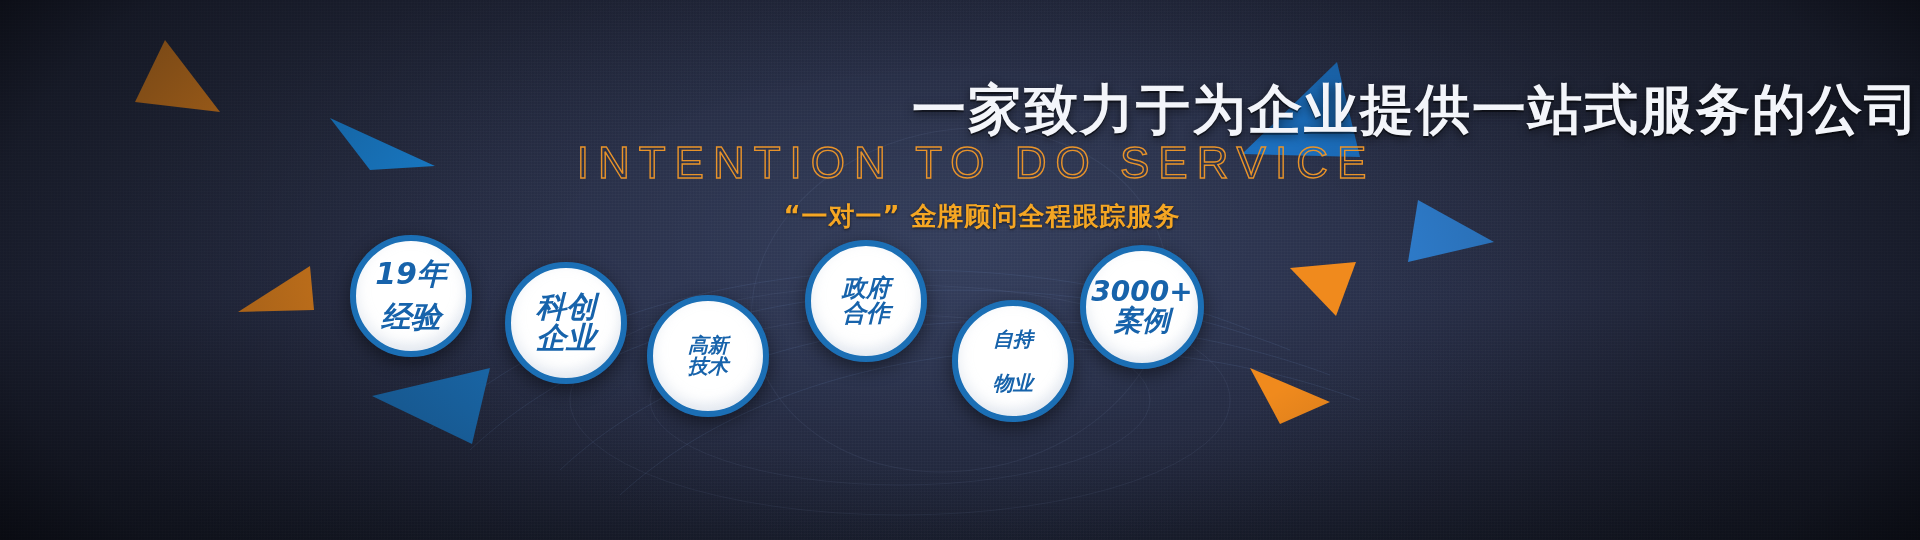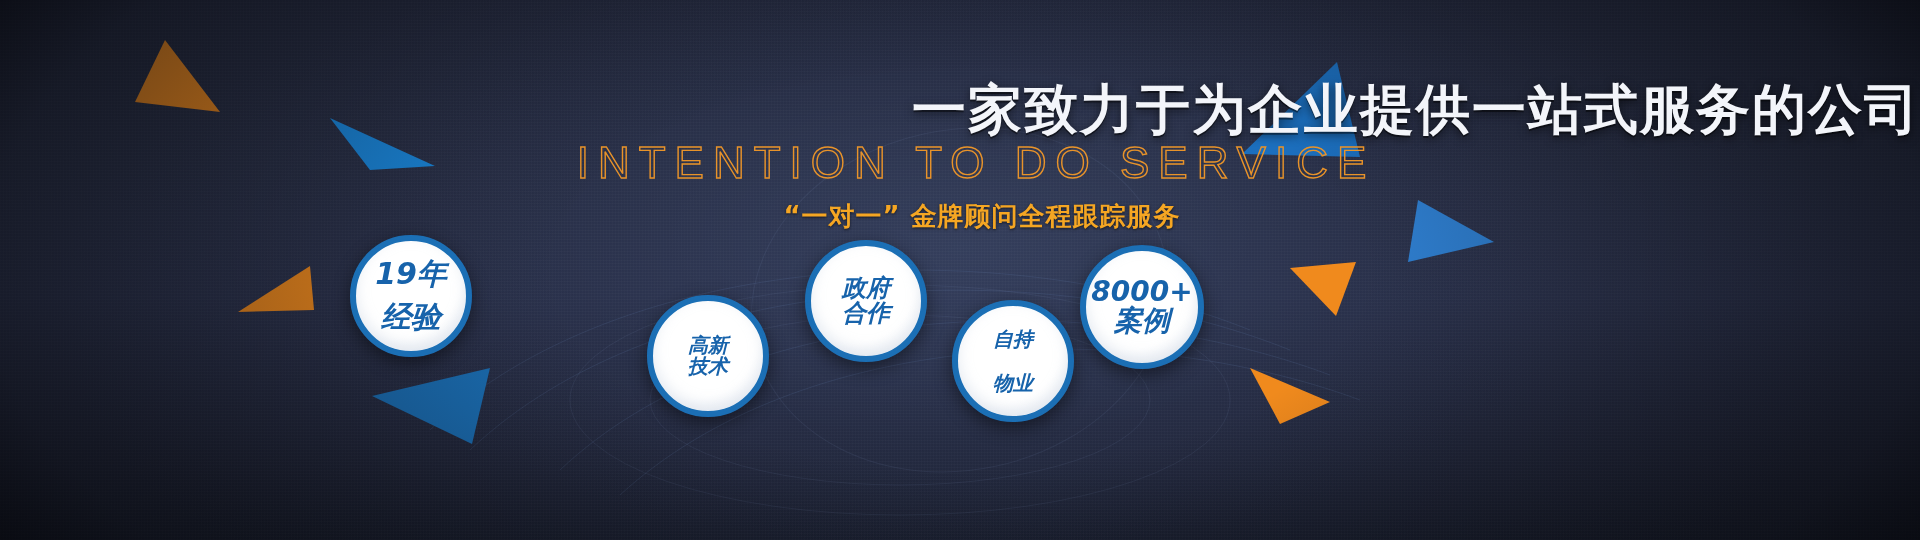--- a/index.html
+++ b/index.html
@@ -133,36 +133,40 @@
   <div id="subtitle-en">INTENTION TO DO SERVICE</div>
   <div id="tagline">“一对一” 金牌顾问全程跟踪服务</div>
 
   <div id="bubbles">
 
     <div class="bubble" style="left:350px;top:235px;width:122px;height:122px;font-size:30px;gap:12px;">
       <span class="l1">19年</span>
       <span class="l2">经验</span>
     </div>
 
+    <div class="bubble" style="left:505px;top:262px;width:122px;height:122px;font-size:30px;">
+      <span class="l1">科创</span>
+      <span class="l2">企业</span>
+    </div>
 
     <div class="bubble" style="left:647px;top:295px;width:122px;height:122px;font-size:20px;">
       <span class="l1">高新</span>
       <span class="l2">技术</span>
     </div>
 
     <div class="bubble" style="left:805px;top:240px;width:122px;height:122px;font-size:24px;">
       <span class="l1">政府</span>
       <span class="l2">合作</span>
     </div>
 
     <div class="bubble" style="left:952px;top:300px;width:122px;height:122px;font-size:20px;gap:23px;">
       <span class="l1">自持</span>
       <span class="l2">物业</span>
     </div>
 
     <div class="bubble" style="left:1080px;top:245px;width:124px;height:124px;font-size:28px;">
-      <span class="l1">8000+</span>
+      <span class="l1">3000+</span>
       <span class="l2">案例</span>
     </div>
 
   </div>
 
 </div>
 
 </body></html>

